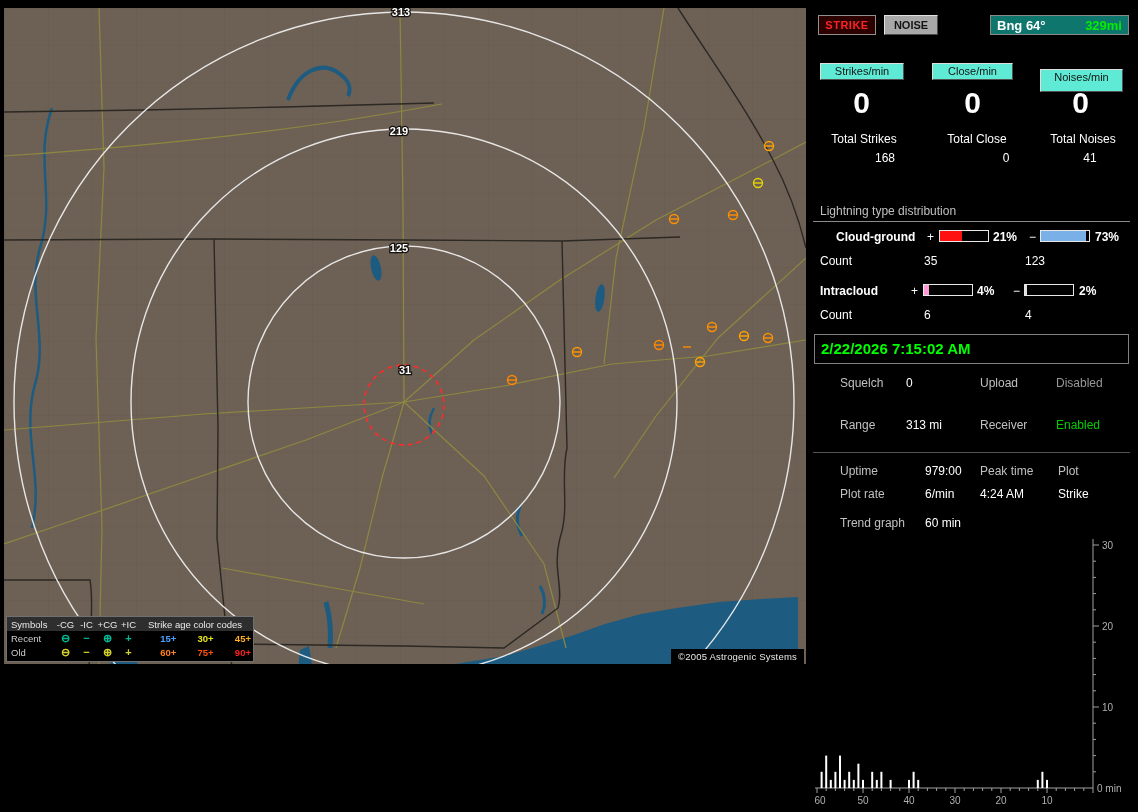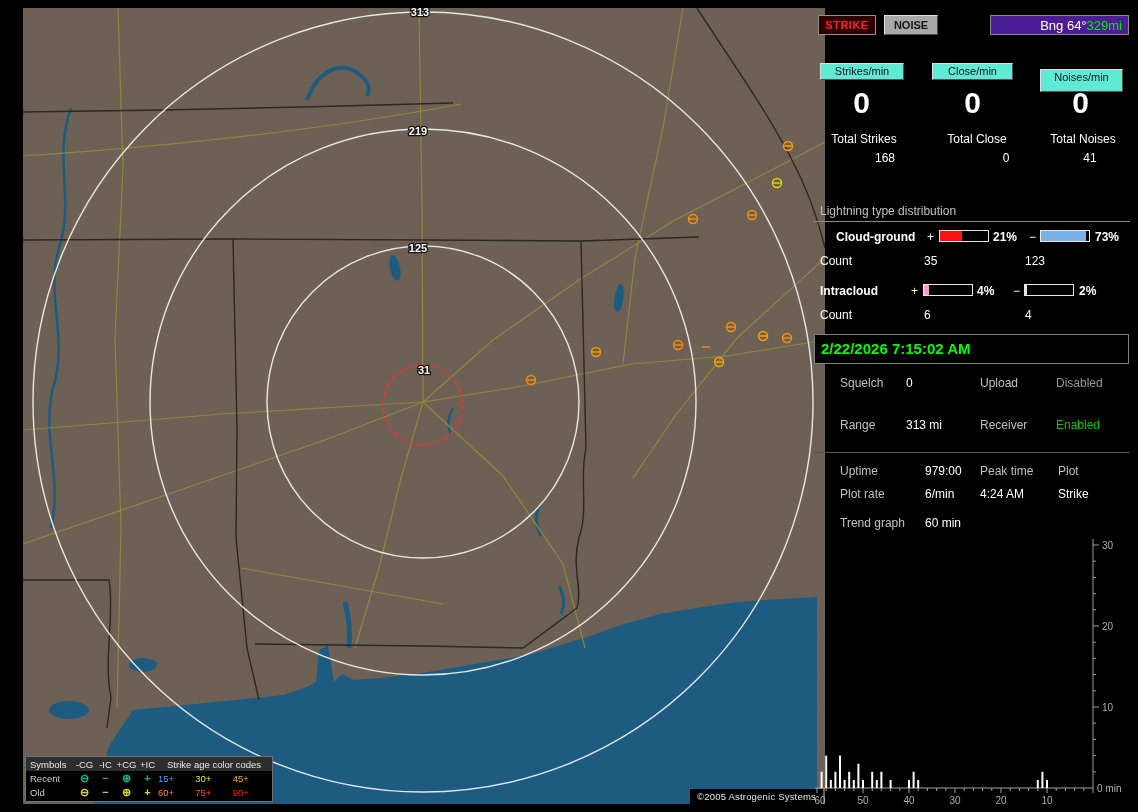--- a/index.html
+++ b/index.html
@@ -2,45 +2,45 @@
 <html><head>
 <meta charset="utf-8">
 <style>
   *{margin:0;padding:0;box-sizing:border-box}
   html,body{background:#000}
   body{width:1138px;height:812px;position:relative;overflow:hidden;
        font-family:"Liberation Sans",sans-serif;color:#fff}
   .abs{position:absolute}
 
   
-  #map{position:absolute;left:23px;top:8px;width:802px;height:796px;background:#0f766e;overflow:hidden}
+  #map{position:absolute;left:4px;top:8px;width:802px;height:656px;background:#0f766e;overflow:hidden}
   #copyright{position:absolute;right:2px;bottom:0;background:#000;color:#e8e8e8;
              font-size:9.5px;padding:2px 7px;letter-spacing:.2px}
 
   
   #legend{position:absolute;left:2px;bottom:2px;width:248px;height:46px;background:#000;
           border:1px solid #707070;font-size:9.5px;color:#cfcfcf}
   .lg-row{display:flex;align-items:center;height:14px;padding:0 2px}
   .lg-c0{width:46px;padding-left:2px}
   .lg-c{width:21px;text-align:center}
   .lg-age{flex:1;text-align:center}
   .lg-age3{flex:1;display:flex}
-  .lg-age3 span{flex:1;text-align:left;font-weight:normal}
+  .lg-age3 span{flex:1;text-align:right;font-weight:bold}
   .lg-head{background:#2e2e2e;color:#e8e8e8}
   .sym{font-size:11px;line-height:10px;font-weight:bold}
 
   
   #sidebar{position:absolute;left:813px;top:8px;width:319px;height:796px;font-size:12px}
   .btn{text-align:center;line-height:18px;font-size:11px;font-weight:bold;cursor:default}
   .strike-btn{background:#2d0000;border:1px solid #909090;color:#ff2222;letter-spacing:.5px}
   .gray-btn{background:#a8a8a8;border:1px solid;border-color:#e2e2e2 #4a4a4a #4a4a4a #e2e2e2;color:#141414}
   .badge{background:#5eead4;border:1px solid;border-color:#dedede #505050 #505050 #dedede;
          color:#141414;font-size:11px;text-align:center;line-height:15px}
-  .bng-box{border:1px solid #8a8a8a;background:#4c1d95;display:flex;align-items:center;
-           justify-content:flex-end;padding:0 6px;font-size:13px;font-weight:normal}
+  .bng-box{border:1px solid #8a8a8a;background:#0f766e;display:flex;align-items:center;
+           justify-content:space-between;padding:0 6px;font-size:13px;font-weight:bold}
   .grn{color:#00ee00}
   .bigzero{font-size:30px;font-weight:bold;text-align:center;color:#fff}
   .tcenter{text-align:center}
   .dim{color:#c0c0c0}
   .bold{font-weight:bold}
   .dist-bar{position:absolute;width:50px;height:12px;border:1px solid #e8e8e8;background:#000}
   .bar-fill{position:absolute;left:0;top:0;height:100%}
   #datebox{border:1px solid #808080;line-height:28px;padding-left:6px;
            color:#00ff00;font-size:15px;font-weight:bold;background:#000}
   .hline{background:#8a8a8a;height:1px}

